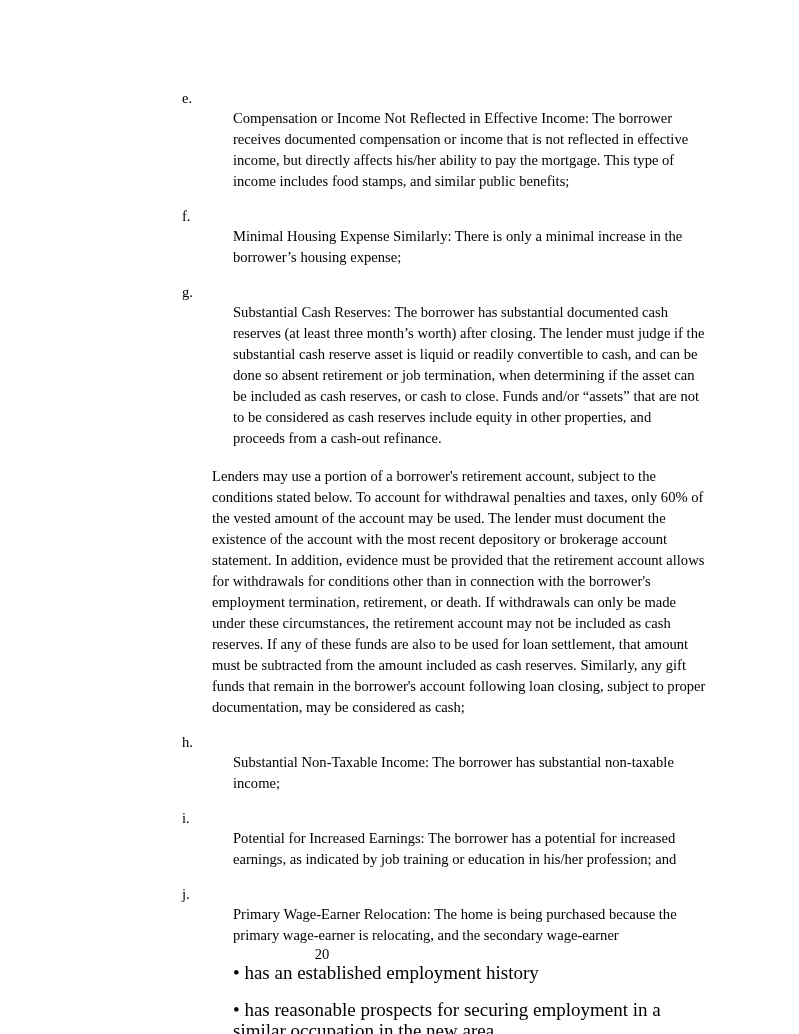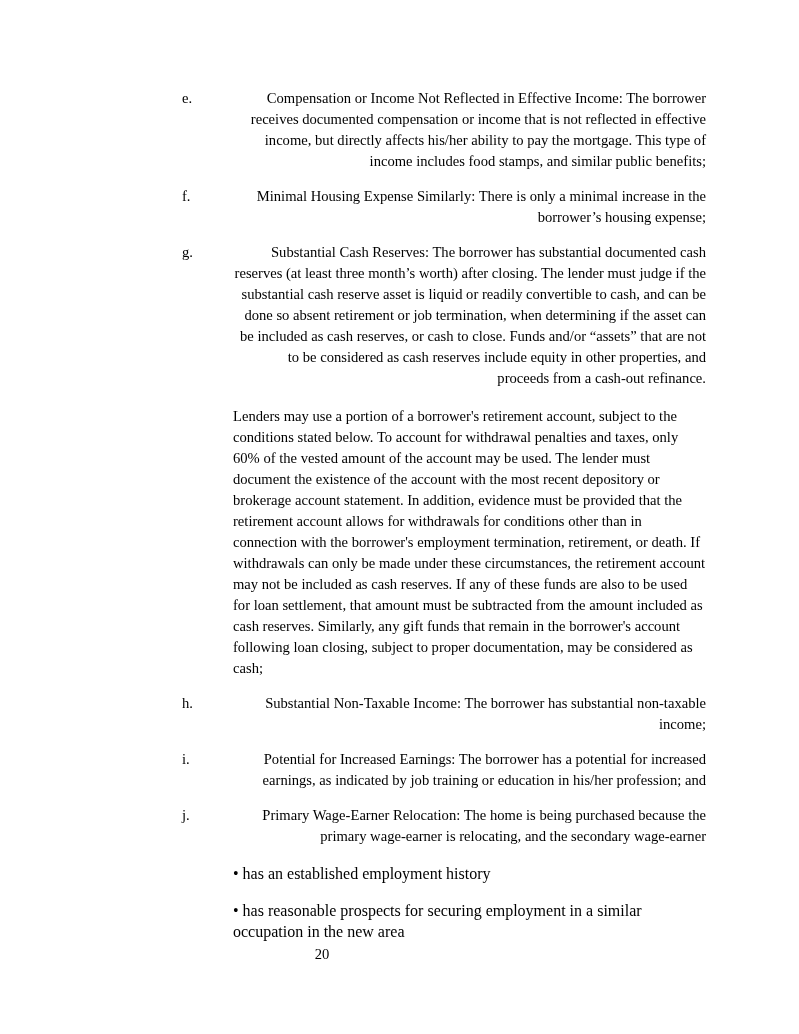--- a/index.html
+++ b/index.html
@@ -37,32 +37,33 @@
   .marker {
     width: 51px;
     flex: 0 0 51px;
     font-size: 14.6px;
     line-height: 21px;
   }
   .body-text {
     flex: 1 1 auto;
     font-size: 14.6px;
     line-height: 21px;
-    text-align: right;
+    text-align: left;
+    margin-top: 20px;
   }
   .para-extra {
-    margin-left: 51px;
+    margin-left: 30px;
     font-size: 14.6px;
     line-height: 21px;
     margin-top: 17px;
     margin-bottom: 14px;
   }
   .bullet-line {
     margin-left: 51px;
-    font-size: 16px;
+    font-size: 19px;
     line-height: 21px;
     margin-top: 16px;
   }
   .page-number {
     position: absolute;
     top: 946px;
     left: 0;
     width: 644px;
     text-align: center;
     font-size: 14.6px;

